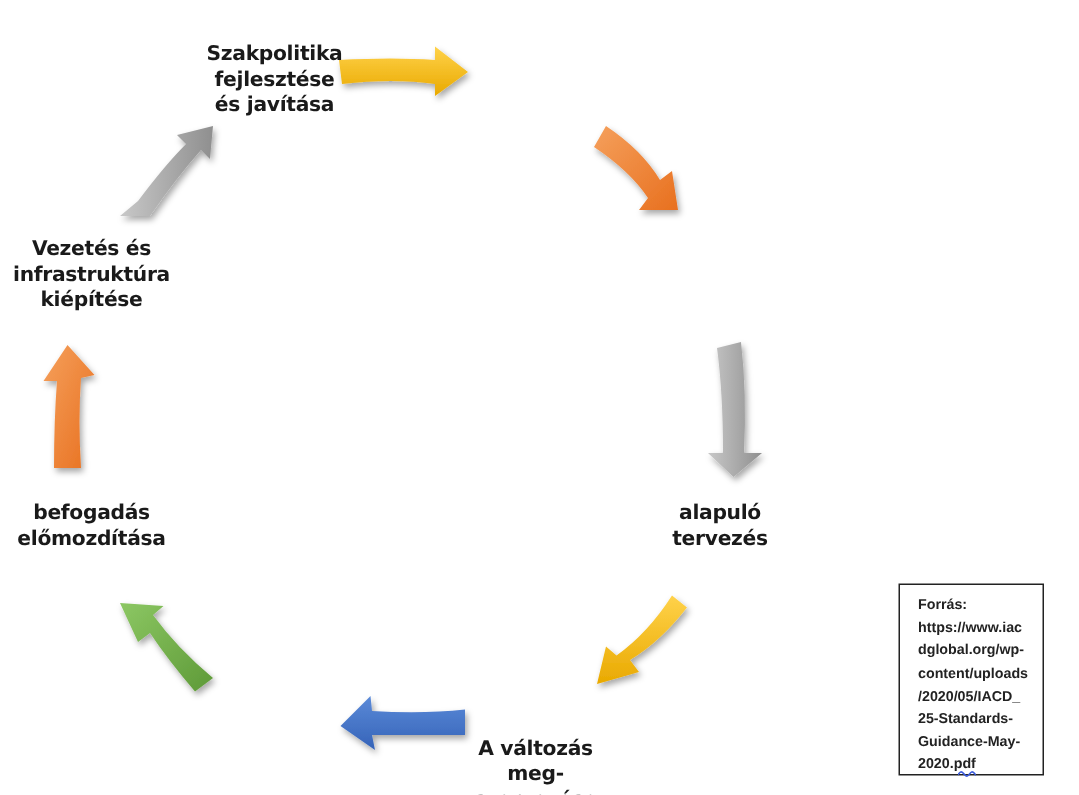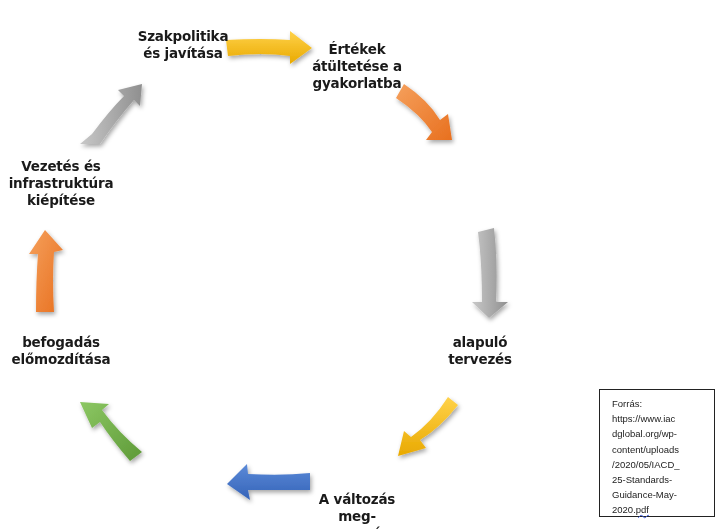--- a/index.html
+++ b/index.html
@@ -3,23 +3,23 @@
 <meta charset="utf-8">
 <style>
   html, body { margin: 0; padding: 0; background: #ffffff; }
   body { width: 719px; height: 530px; position: relative; overflow: hidden;
          font-family: "DejaVu Sans", sans-serif; }
   .stage { position: absolute; left: 0; top: 0; width: 719px; height: 530px; }
   .node { position: absolute; text-align: center; font-weight: bold; color: #1a1a1a;
           font-size: 13.5px; line-height: 17px; letter-spacing: -0.2px; white-space: nowrap; }
   .node span { display: block; }
   svg.arrows { position: absolute; left: 0; top: 0; width: 719px; height: 530px; }
-  .source-box { position: absolute; left: 599px; top: 389px; width: 116px; height: 128px;
+  .source-box { position: absolute; left: 599px; top: 389px; width: 97px; height: 128px;
                 border: 1.5px solid #222; background: #fff; padding: 6px 0 0 12px; box-sizing: border-box;
-                font-family: "Liberation Sans", sans-serif; font-size: 9.5px; line-height: 15.2px; color: #222; }
+                font-family: "Liberation Sans", sans-serif; font-size: 9.5px; line-height: 15.2px; color: #222; font-weight: bold; }
   .source-box span { display: block; white-space: nowrap; }
   .squiggle { text-decoration: underline wavy #3b5bdb; text-decoration-thickness: 1px; }
 </style>
 </head>
 <body>
 
 <div class="stage">
 
   <svg class="arrows" viewBox="0 0 719 530">
     <defs>
@@ -60,28 +60,24 @@
 
     <path filter="url(#sh)" fill="url(#gGr)" d="M142,452 L130,461 Q112,440 100,422 L92,428 L80,402 L109,404 L102,410 Q118,432 142,452 Z"></path>
 
     <path filter="url(#sh)" fill="url(#gO)" d="M36,312 Q36,280 38,254 L29,254 L45,230 L63,250 L54,252 Q52,280 54,312 Z"></path>
 
     <path filter="url(#sh)" fill="url(#gG)" d="M80,144 L92,134 Q110,110 124,96 L118,90 L142,84 L140,106 L134,100 Q118,118 100,144 Z"></path>
   </svg>
 
   <div class="node" style="left:137px; top:28px; width:92px;">
     <span>Szakpolitika</span>
+    <span>fejlesztése</span>
     <span>és javítása</span>
   </div>
 
-  <div class="node" style="left:308px; top:41px; width:98px;">
-    <span>Értékek</span>
-    <span>átültetése a</span>
-    <span>gyakorlatba</span>
-  </div>
 
 
   <div class="node" style="left:430px; top:334px; width:100px;">
     <span>alapuló</span>
     <span>tervezés</span>
   </div>
 
   <div class="node" style="left:312px; top:448px; width:90px;margin-top:43px;">
     <span>A változás</span>
     <span>meg-</span>

